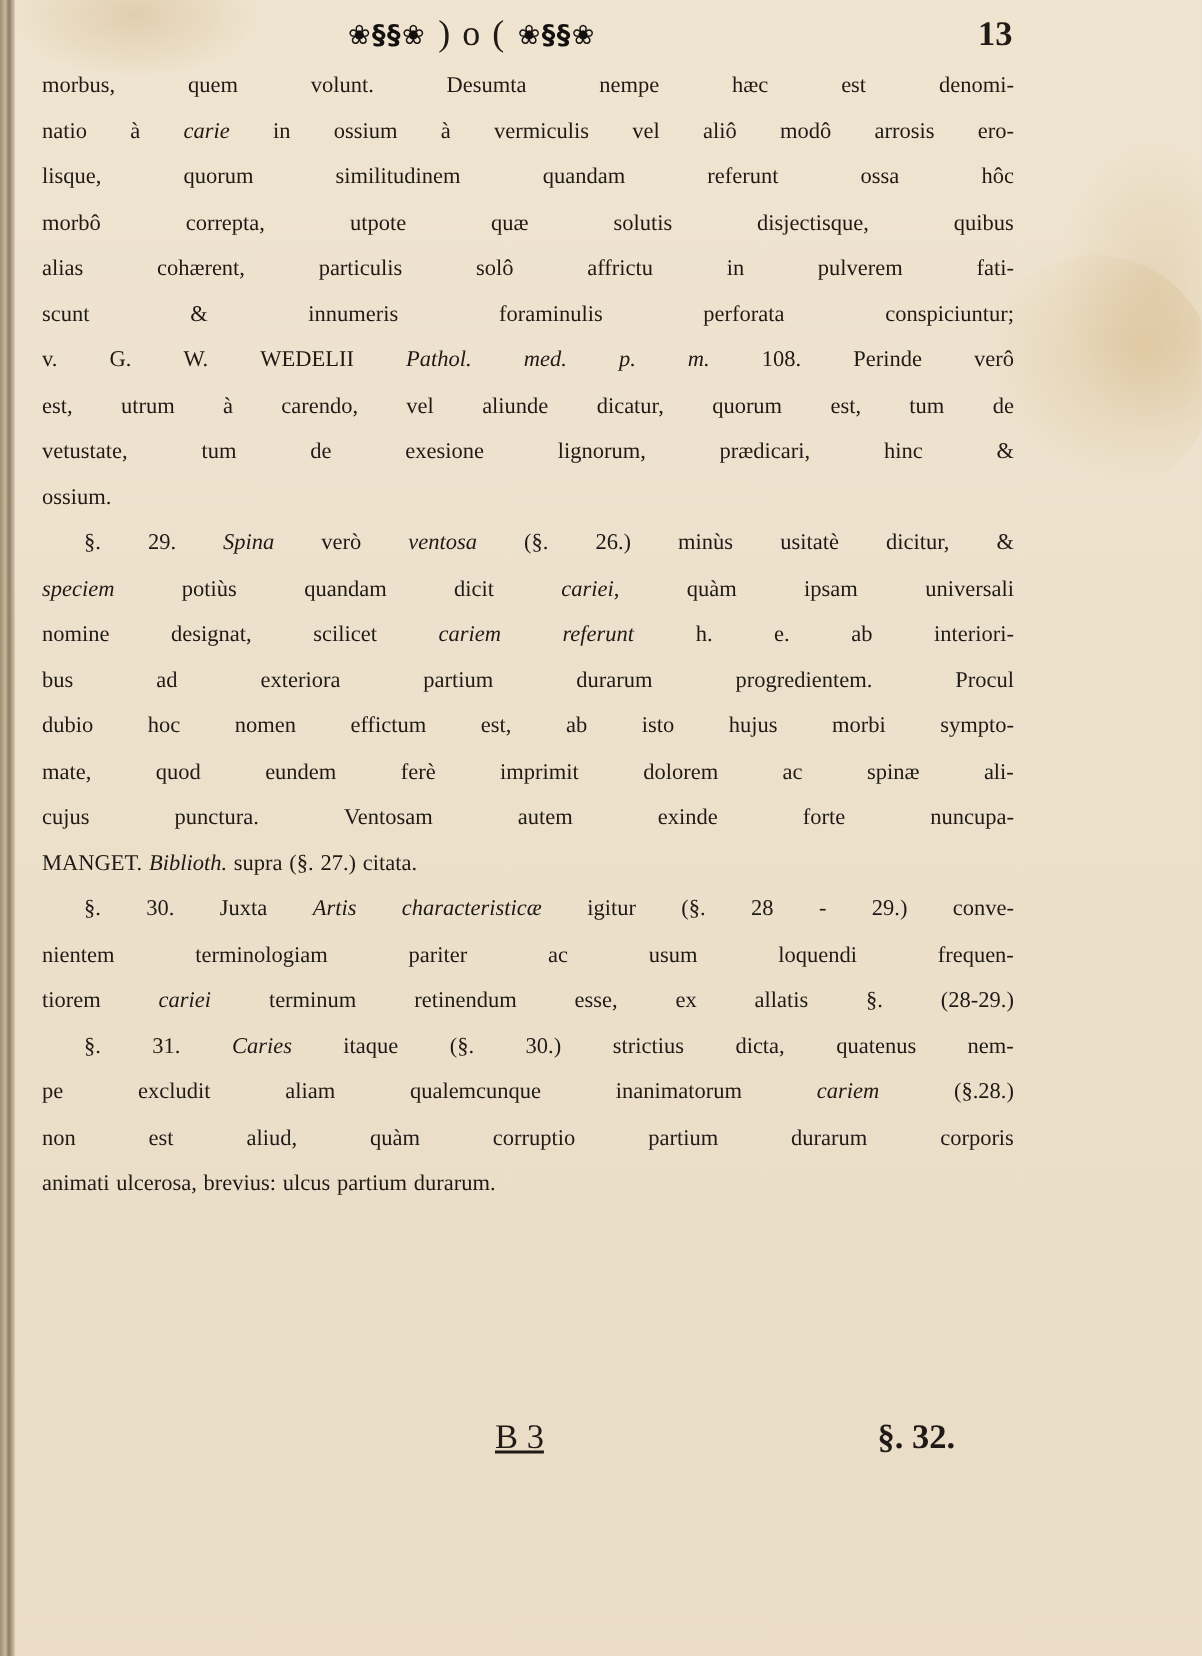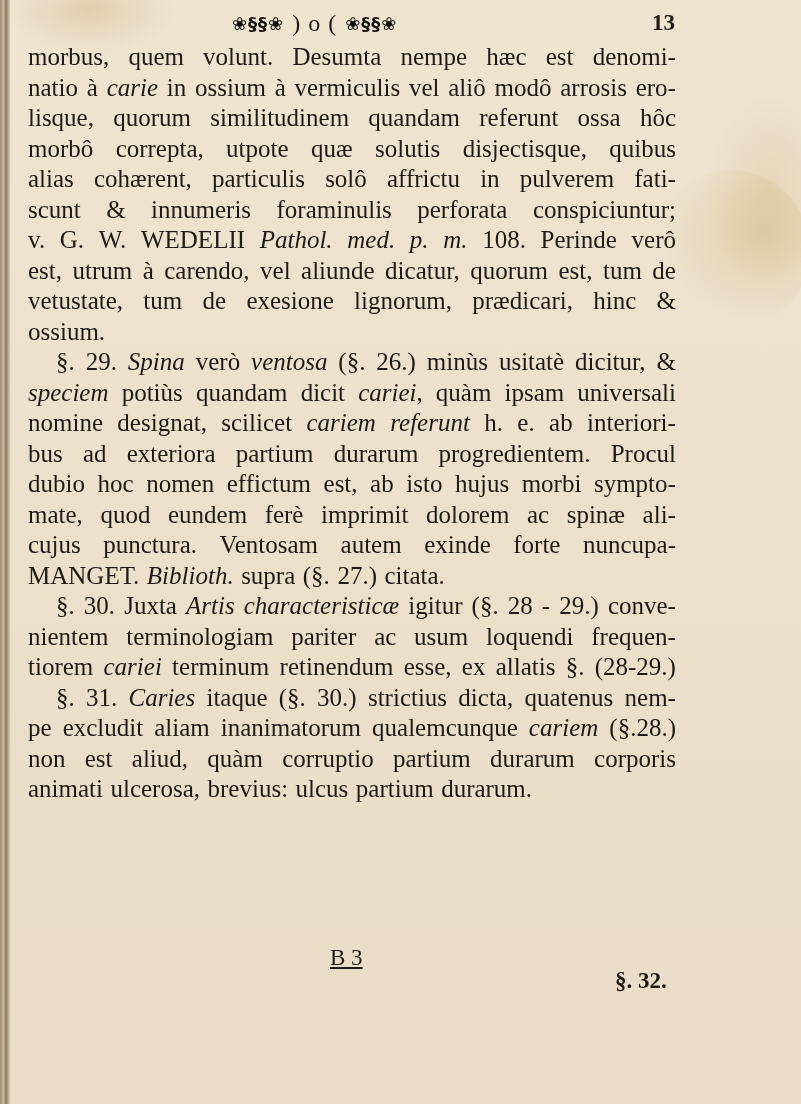--- a/index.html
+++ b/index.html
@@ -77,21 +77,21 @@
     }
     .text-block {
       position: absolute;
       left: 28px;
       top: 42px;
       width: 648px;
     }
     .line {
       height: 30.5px;
       line-height: 30.5px;
-      font-size: 25px;
+      font-size: 15px;
       white-space: nowrap;
       display: flex;
       justify-content: space-between;
     }
     .line.last {
       justify-content: flex-start;
     }
     .line.indent {
       padding-left: 28px;
     }
@@ -111,24 +111,23 @@
     }
     .signature {
       position: absolute;
       left: 330px;
       top: 0;
       font-weight: normal;
       text-decoration: underline;
     }
     .catchword {
       position: absolute;
-      left: 615px;
+      left: 585px;
       top: 0;
       font-weight: bold;
-      margin-top: 23px;
     }
   </style>
 </head>
 <body>
 
 <div class="page">
   <div class="spine-edge"></div>
   <div class="stain stain-right"></div>
 
   <div class="header">
@@ -365,22 +364,22 @@
         <span class="w">30.)</span>
         <span class="w">strictius</span>
         <span class="w">dicta,</span>
         <span class="w">quatenus</span>
         <span class="w">nem-</span>
       </div>
       <div class="line">
         <span class="w">pe</span>
         <span class="w">excludit</span>
         <span class="w">aliam</span>
+        <span class="w">qualemcunque</span>
         <span class="w">inanimatorum</span>
-        <span class="w">qualemcunque</span>
         <span class="w"><span class="it">cariem</span></span>
         <span class="w">(§.28.)</span>
       </div>
       <div class="line">
         <span class="w">non</span>
         <span class="w">est</span>
         <span class="w">aliud,</span>
         <span class="w">quàm</span>
         <span class="w">corruptio</span>
         <span class="w">partium</span>

